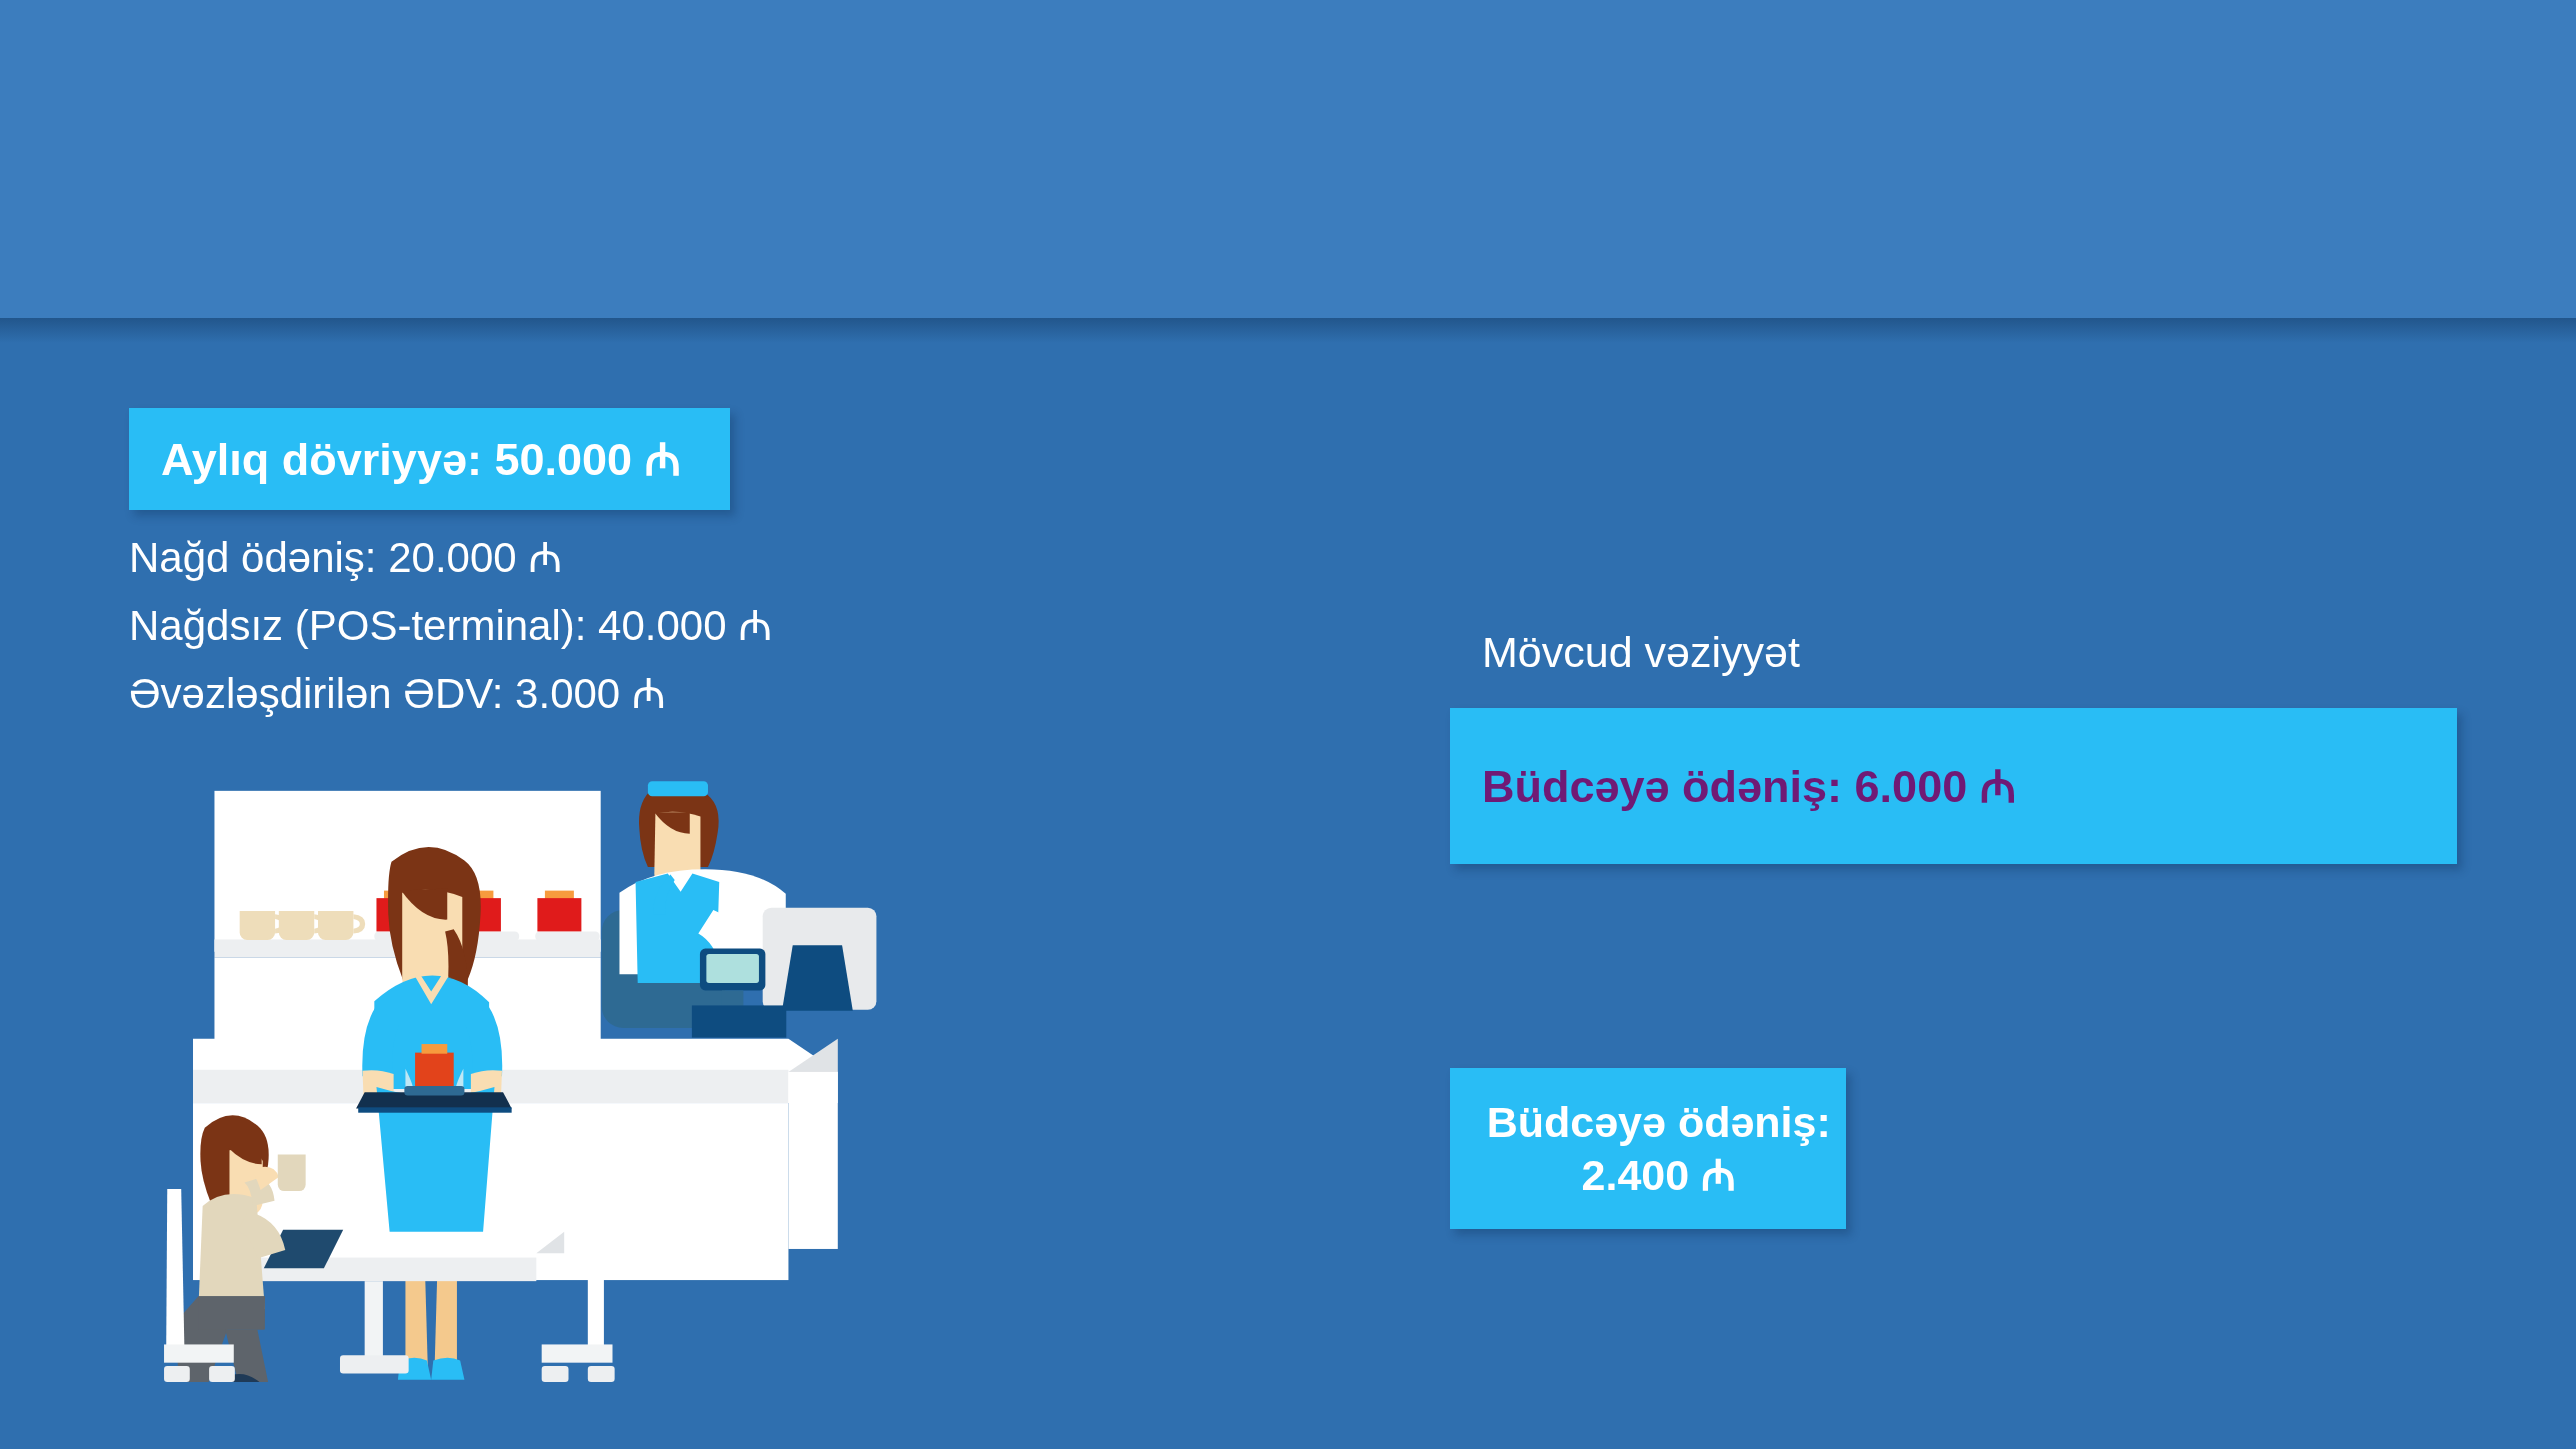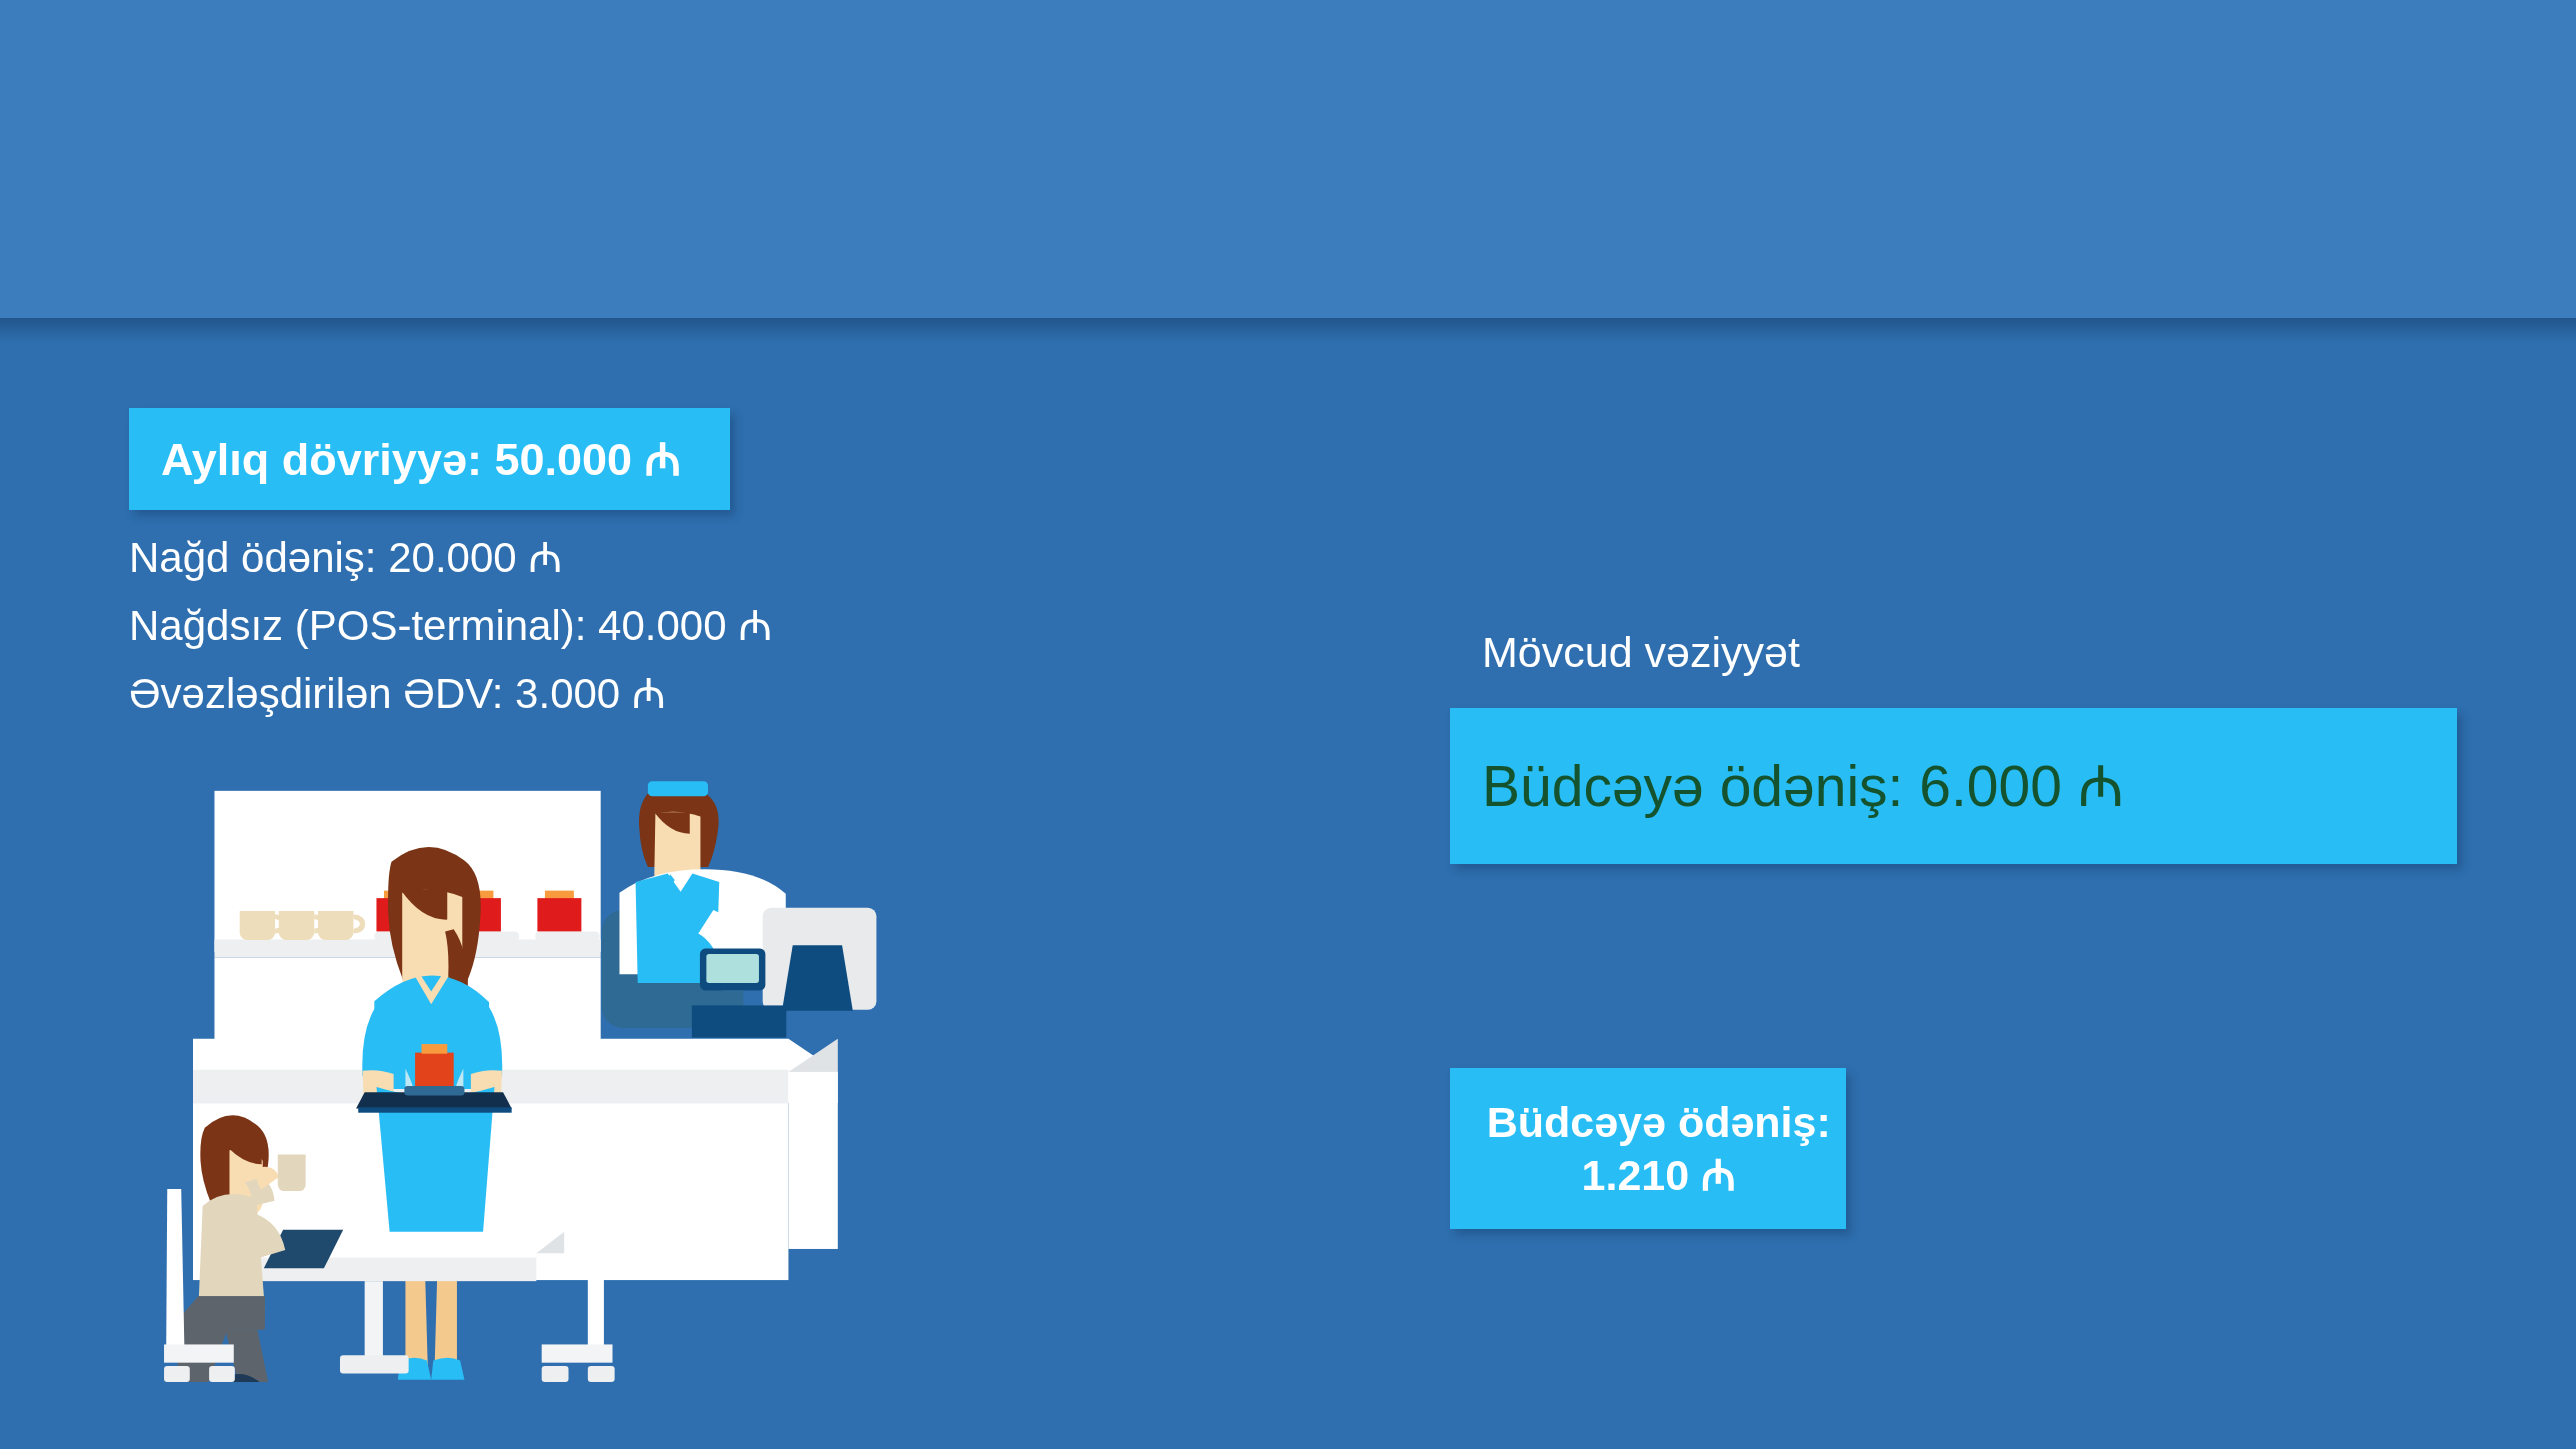--- a/index.html
+++ b/index.html
@@ -125,23 +125,23 @@
   .box-current {
     left: 1450px;
     top: 708px;
     width: 1007px;
     height: 156px;
     display: flex;
     align-items: center;
     padding-left: 32px;
   }
   .box-current .box-text {
-    color: #14532d;
-    font-size: 57px;
-    font-weight: normal;
+    color: #701a75;
+    font-size: 45px;
+    font-weight: bold;
     line-height: 1;
     white-space: nowrap;
   }
 
   .box-proposed {
     left: 1450px;
     top: 1068px;
     width: 396px;
     height: 161px;
     display: flex;
@@ -329,17 +329,17 @@
 
   <div class="panel-label label-current">Mövcud vəziyyət</div>
 
   <div class="highlight-box box-current">
     <span class="box-text">Büdcəyə ödəniş: 6.000 ₼</span>
   </div>
 
 
   <div class="highlight-box box-proposed">
     <span class="box-text">Büdcəyə ödəniş:
-1.210 ₼</span>
+2.400 ₼</span>
   </div>
 
 </div>
 
 
 </body></html>

